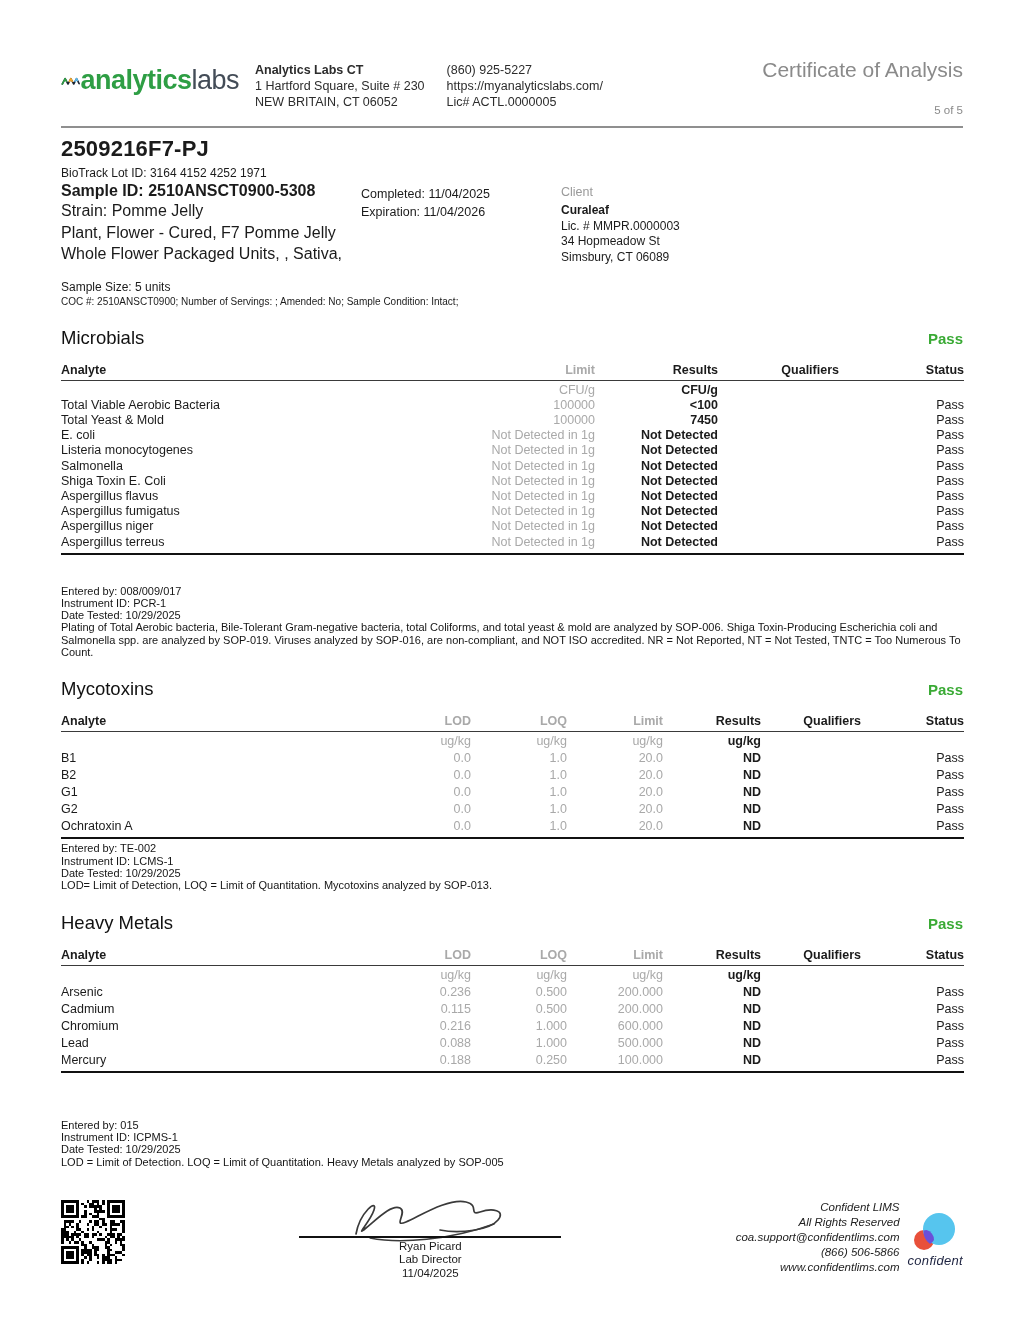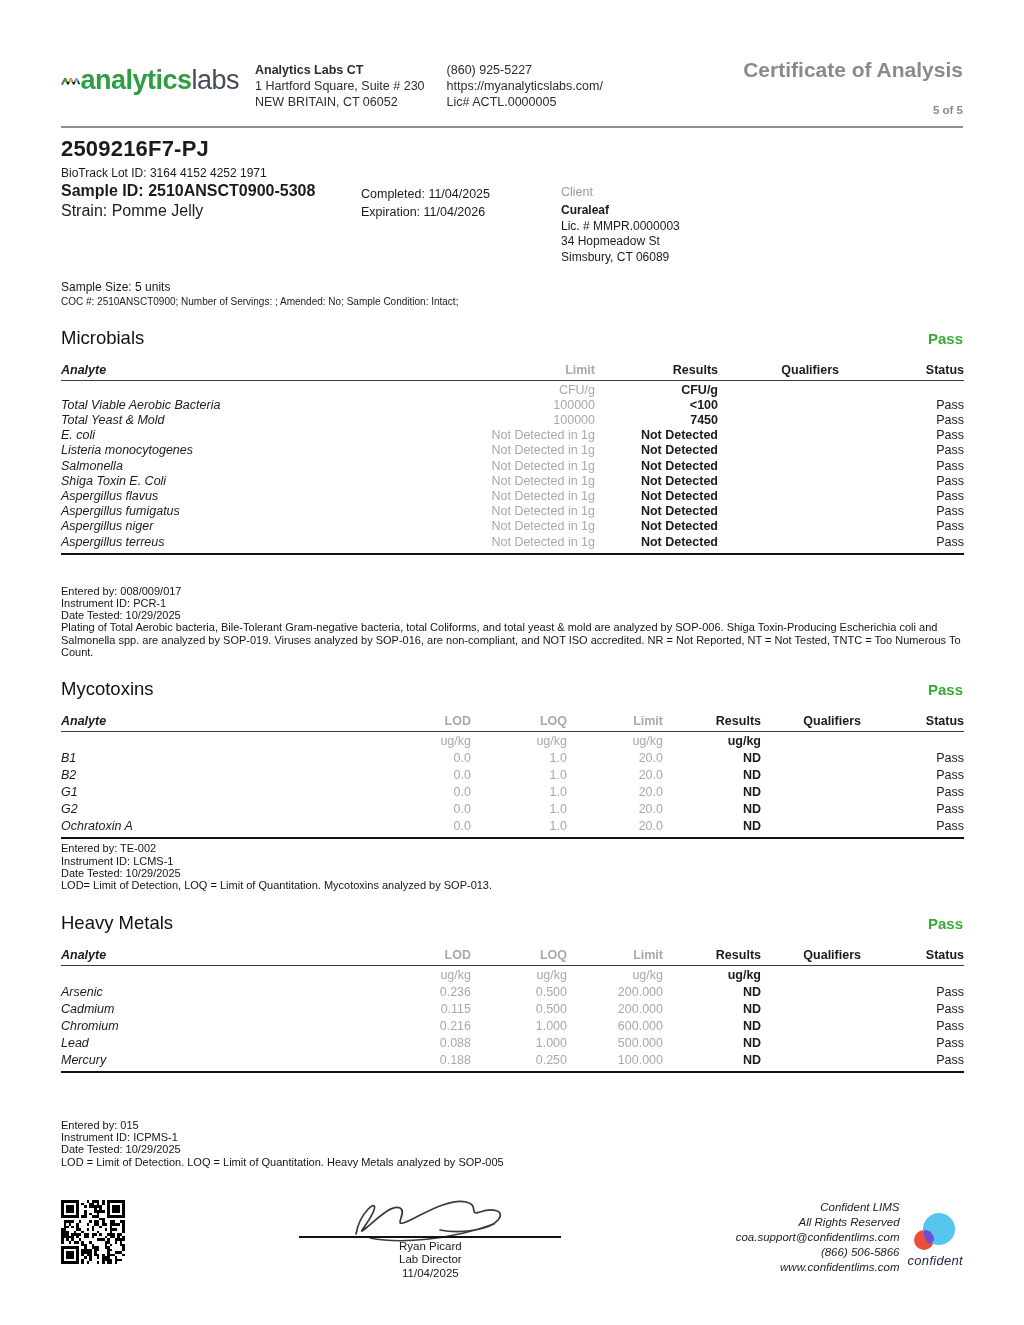--- a/index.html
+++ b/index.html
@@ -10,21 +10,21 @@
 
   
   .hdr { display:flex; align-items:flex-start; border-bottom:2px solid #8f8f8f; padding-bottom:10px; }
   .logo-block { width:178px; display:flex; flex-direction:row; align-items:center; margin-right:16px; }
   .logo-word { font-size:27px; font-weight:700; letter-spacing:-0.5px; margin-top:-2px; }
   .logo-word .g { color:#2e9e44; }
   .logo-word .d { color:#434c57; font-weight:400; }
   .lab-info { font-size:12.5px; line-height:1.28; color:#2c2c2c; margin-top:6px; }
   .lab-info .b { font-weight:700; }
   .lab-info2 { font-size:12.5px; line-height:1.28; color:#2c2c2c; margin-top:6px; margin-left:22px; }
-  .hdr-right { margin-left:auto; text-align:right; color:#8a8a8a; margin-top:2px;font-weight:bold; }
+  .hdr-right { margin-left:auto; text-align:right; color:#8a8a8a; margin-top:2px; }
   .coa-title { font-size:21px; }
   .page-num { font-size:11.5px; margin-top:22px; }
 
   
   .sample-title { font-size:22px; font-weight:700; margin-top:8px; letter-spacing:0.2px; }
   .biotrack { font-size:12px; margin-top:4px; }
   .sample-grid { display:grid; grid-template-columns:300px 200px auto; margin-top:2px; }
   .sample-id { font-size:16px; font-weight:700; }
   .sample-sub { font-size:16px; line-height:1.3; margin-top:1px; }
   .dates { font-size:12.5px; line-height:1.45; padding-top:3px; }
@@ -37,21 +37,21 @@
   
   .section-head { display:flex; align-items:baseline; justify-content:space-between; margin-top:20px; margin-bottom:14px; }
   .section-title { font-size:18.5px; font-weight:400; color:#111; }
   .pass-badge { font-size:15px; font-weight:700; }
 
   table.results-table { width:100%; border-collapse:collapse; table-layout:fixed; font-size:12.5px; }
   .results-table th { font-weight:700; border-bottom:1.5px solid #3a3a3a; padding:0 0 3px 0; font-size:12.5px; }
   .results-table td { padding:1.5px 0; }
   .results-table.rows-tight td { padding:0.6px 0; }
   .results-table tbody tr:last-child td { border-bottom:2.5px solid #111; padding-bottom:4px; }
-  .c-left { text-align:left;font-style:italic; }
+  .c-left { text-align:left; }
   .c-right { text-align:right; }
   .muted { color:#a9a9a9; }
   .strong { font-weight:700; }
   .units-row td { padding-top:2px !important; }
 
   .footnotes { font-size:11px; line-height:1.12; color:#151515; }
   .fn-microbials { margin-top:30px; }
   .fn-mycotoxins { margin-top:3px; }
   .fn-heavy { margin-top:46px; }
 
@@ -99,20 +99,21 @@
       </div>
     </div>
 
     <div class="sample-title">2509216F7-PJ</div>
     <div class="biotrack">BioTrack Lot ID: 3164 4152 4252 1971</div>
 
     <div class="sample-grid">
       <div>
         <div class="sample-id">Sample ID: 2510ANSCT0900-5308</div>
         <div class="sample-sub">Strain: Pomme Jelly</div>
+        <div class="sample-sub">Plant, Flower - Cured, F7 Pomme Jelly Whole Flower Packaged Units, , Sativa,</div>
       </div>
       <div class="dates">
         <div>Completed: 11/04/2025</div>
         <div>Expiration: 11/04/2026</div>
       </div>
       <div class="client">
         <div class="lbl">Client</div>
         <div class="nm">Curaleaf</div>
         <div>Lic. # MMPR.0000003</div>
         <div>34 Hopmeadow St</div>

